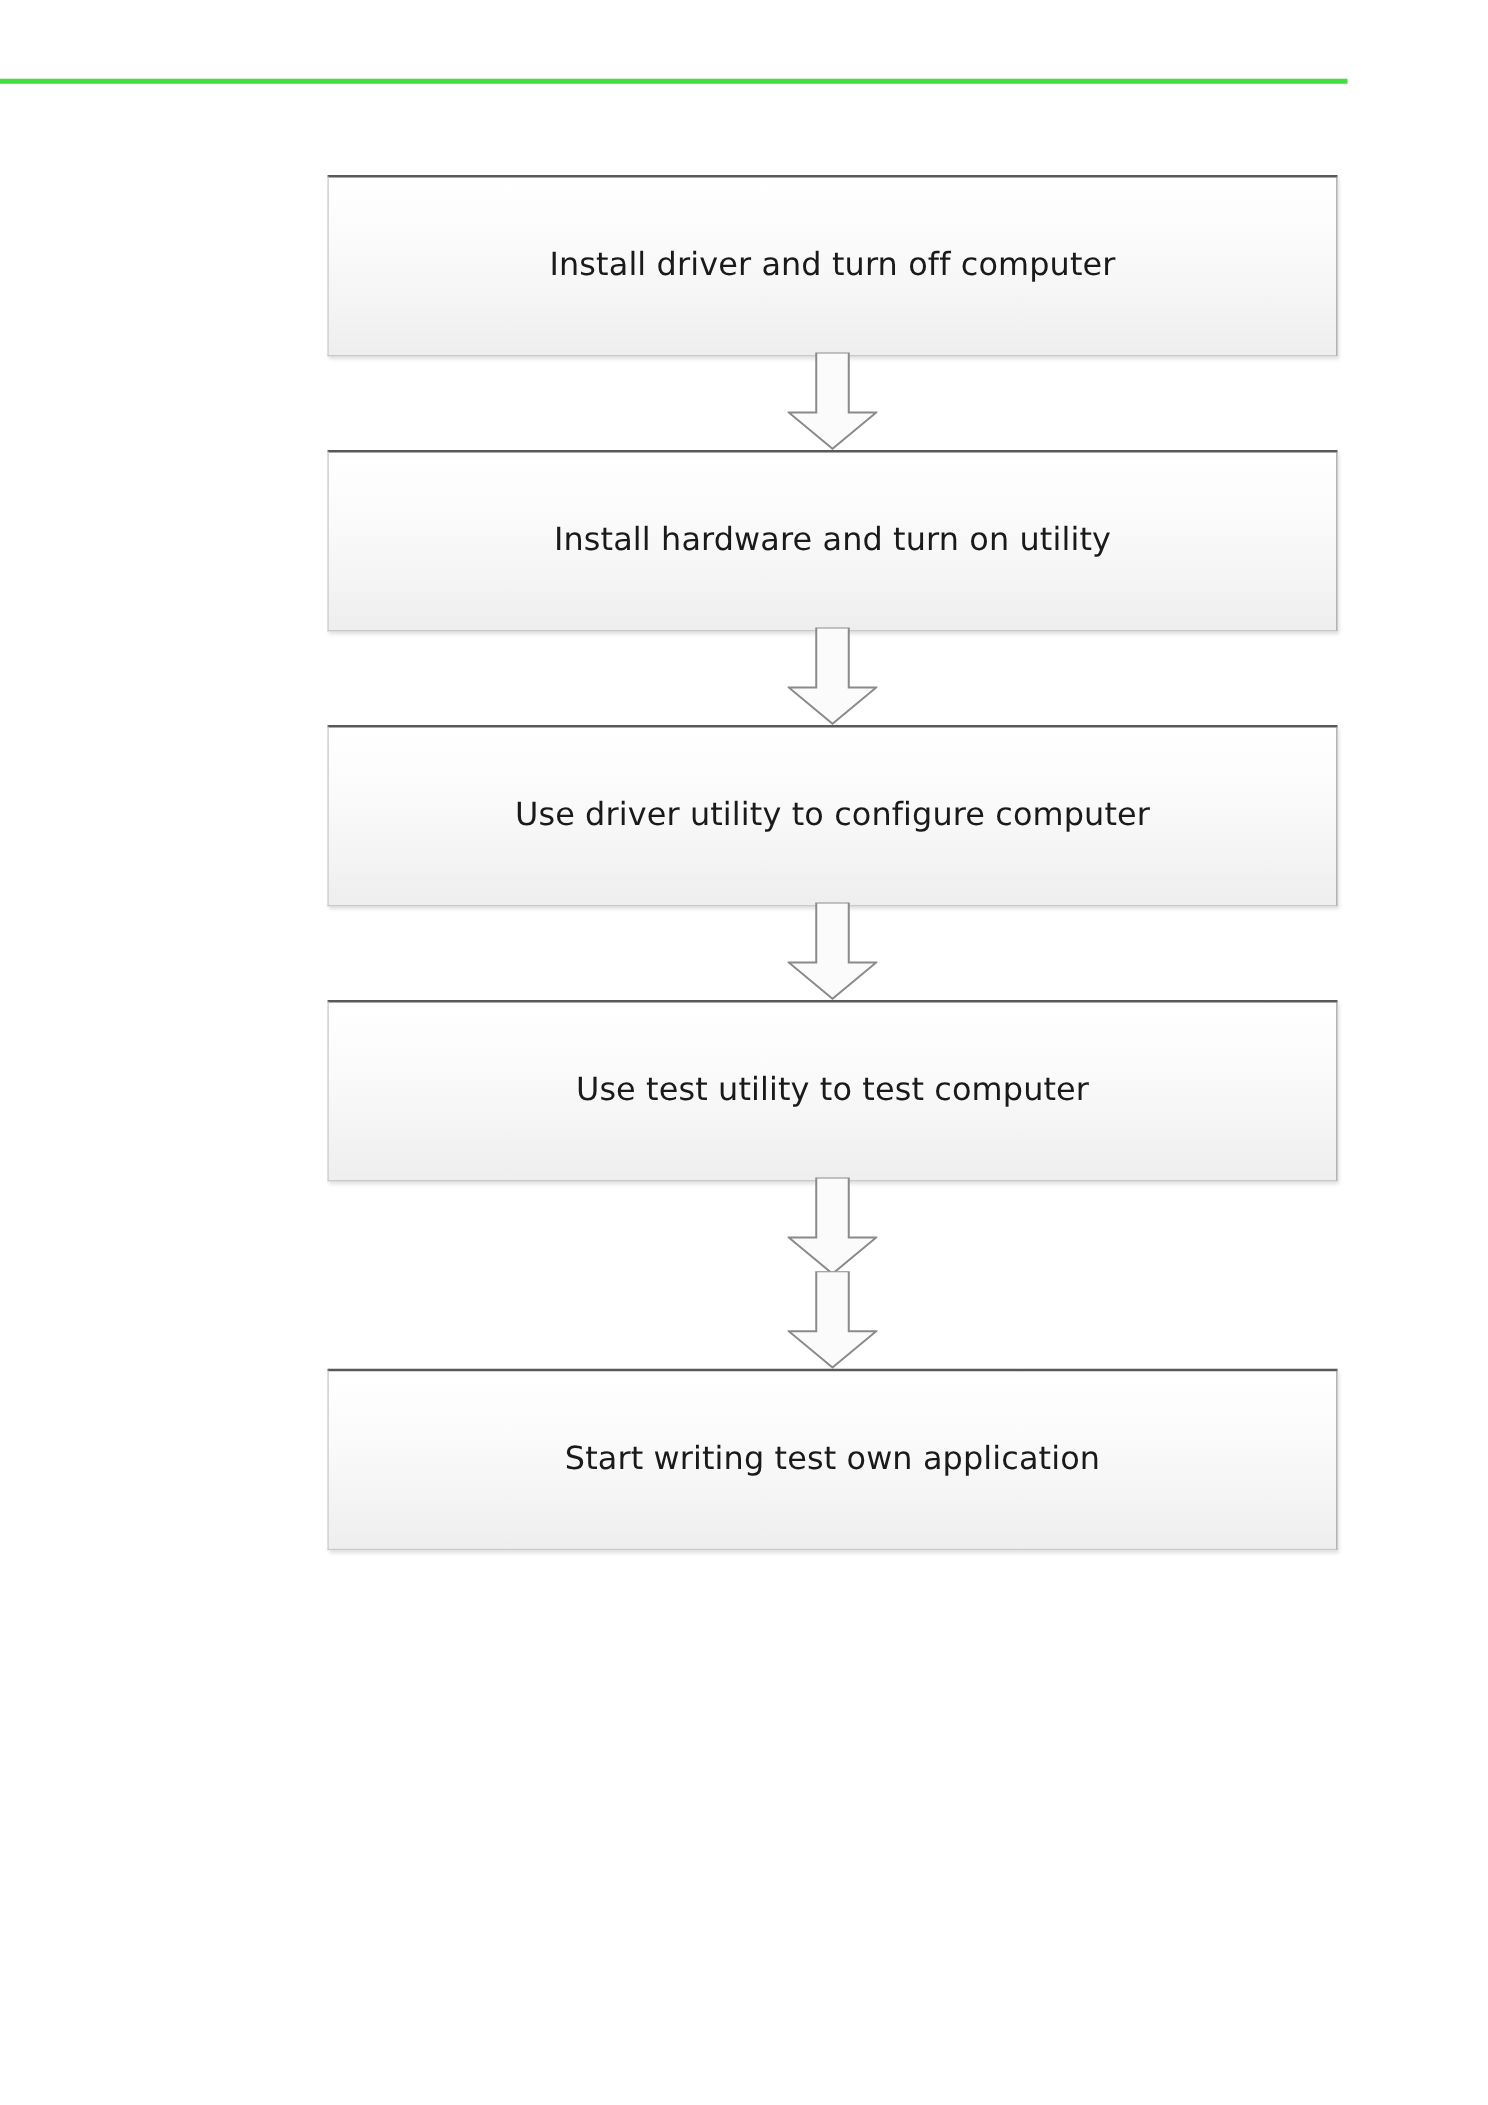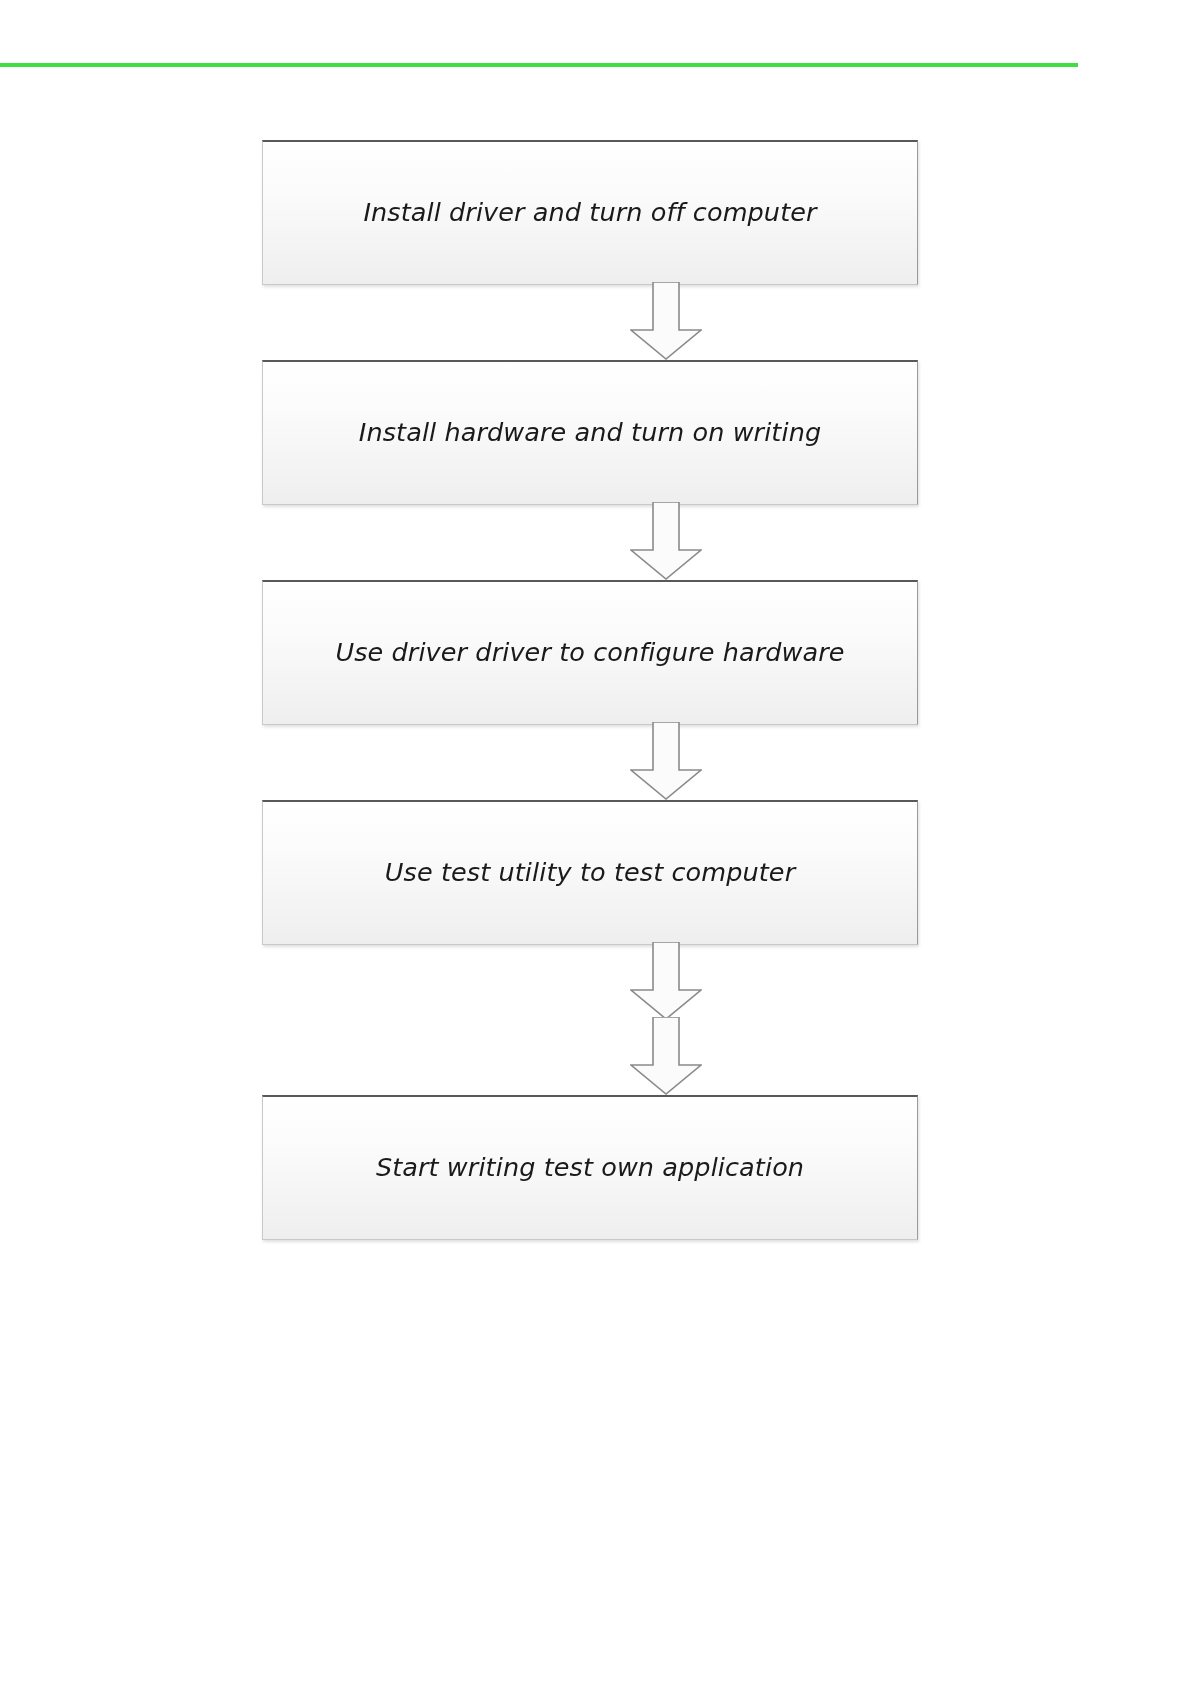--- a/index.html
+++ b/index.html
@@ -36,32 +36,31 @@
   .flow {
     position: absolute;
     left: 262px;
     top: 140px;
     width: 808px;
   }
 
   
   .node {
     position: relative;
-    width: 656px;
+    width: 808px;
     height: 145px;
     box-sizing: border-box;
     background: linear-gradient(to bottom, #ffffff 0%, #fbfbfb 35%, #f4f4f4 72%, #eeeeee 100%);
     border: 1px solid #c9c9c9;
     border-top: 2px solid #595959;
     border-right: 1px solid #9a9a9a;
     box-shadow: 1px 2px 3px rgba(0,0,0,0.13);
     display: flex;
     align-items: center;
     justify-content: center;
-    font-style: italic;
   }
 
   .node-label {
     font-size: 25.5px;
     color: #1a1a1a;
     letter-spacing: 0.1px;
     font-weight: 400;
     line-height: 1;
     text-align: center;
     white-space: nowrap;
@@ -93,31 +92,31 @@
       <span class="node-label">Install driver and turn off computer</span>
     </div>
 
     <div class="connector">
       <svg width="72" height="78" viewBox="0 0 72 78">
         <polygon points="23,0 49,0 49,48 71,48 36,77 1,48 23,48" fill="#fbfbfb" stroke="#8a8a8a" stroke-width="1.6" stroke-linejoin="miter"></polygon>
       </svg>
     </div>
 
     <div class="node">
-      <span class="node-label">Install hardware and turn on writing</span>
+      <span class="node-label">Install hardware and turn on utility</span>
     </div>
 
     <div class="connector">
       <svg width="72" height="78" viewBox="0 0 72 78">
         <polygon points="23,0 49,0 49,48 71,48 36,77 1,48 23,48" fill="#fbfbfb" stroke="#8a8a8a" stroke-width="1.6" stroke-linejoin="miter"></polygon>
       </svg>
     </div>
 
     <div class="node">
-      <span class="node-label">Use driver driver to configure hardware</span>
+      <span class="node-label">Use driver utility to configure computer</span>
     </div>
 
     <div class="connector">
       <svg width="72" height="78" viewBox="0 0 72 78">
         <polygon points="23,0 49,0 49,48 71,48 36,77 1,48 23,48" fill="#fbfbfb" stroke="#8a8a8a" stroke-width="1.6" stroke-linejoin="miter"></polygon>
       </svg>
     </div>
 
     <div class="node">
       <span class="node-label">Use test utility to test computer</span>

